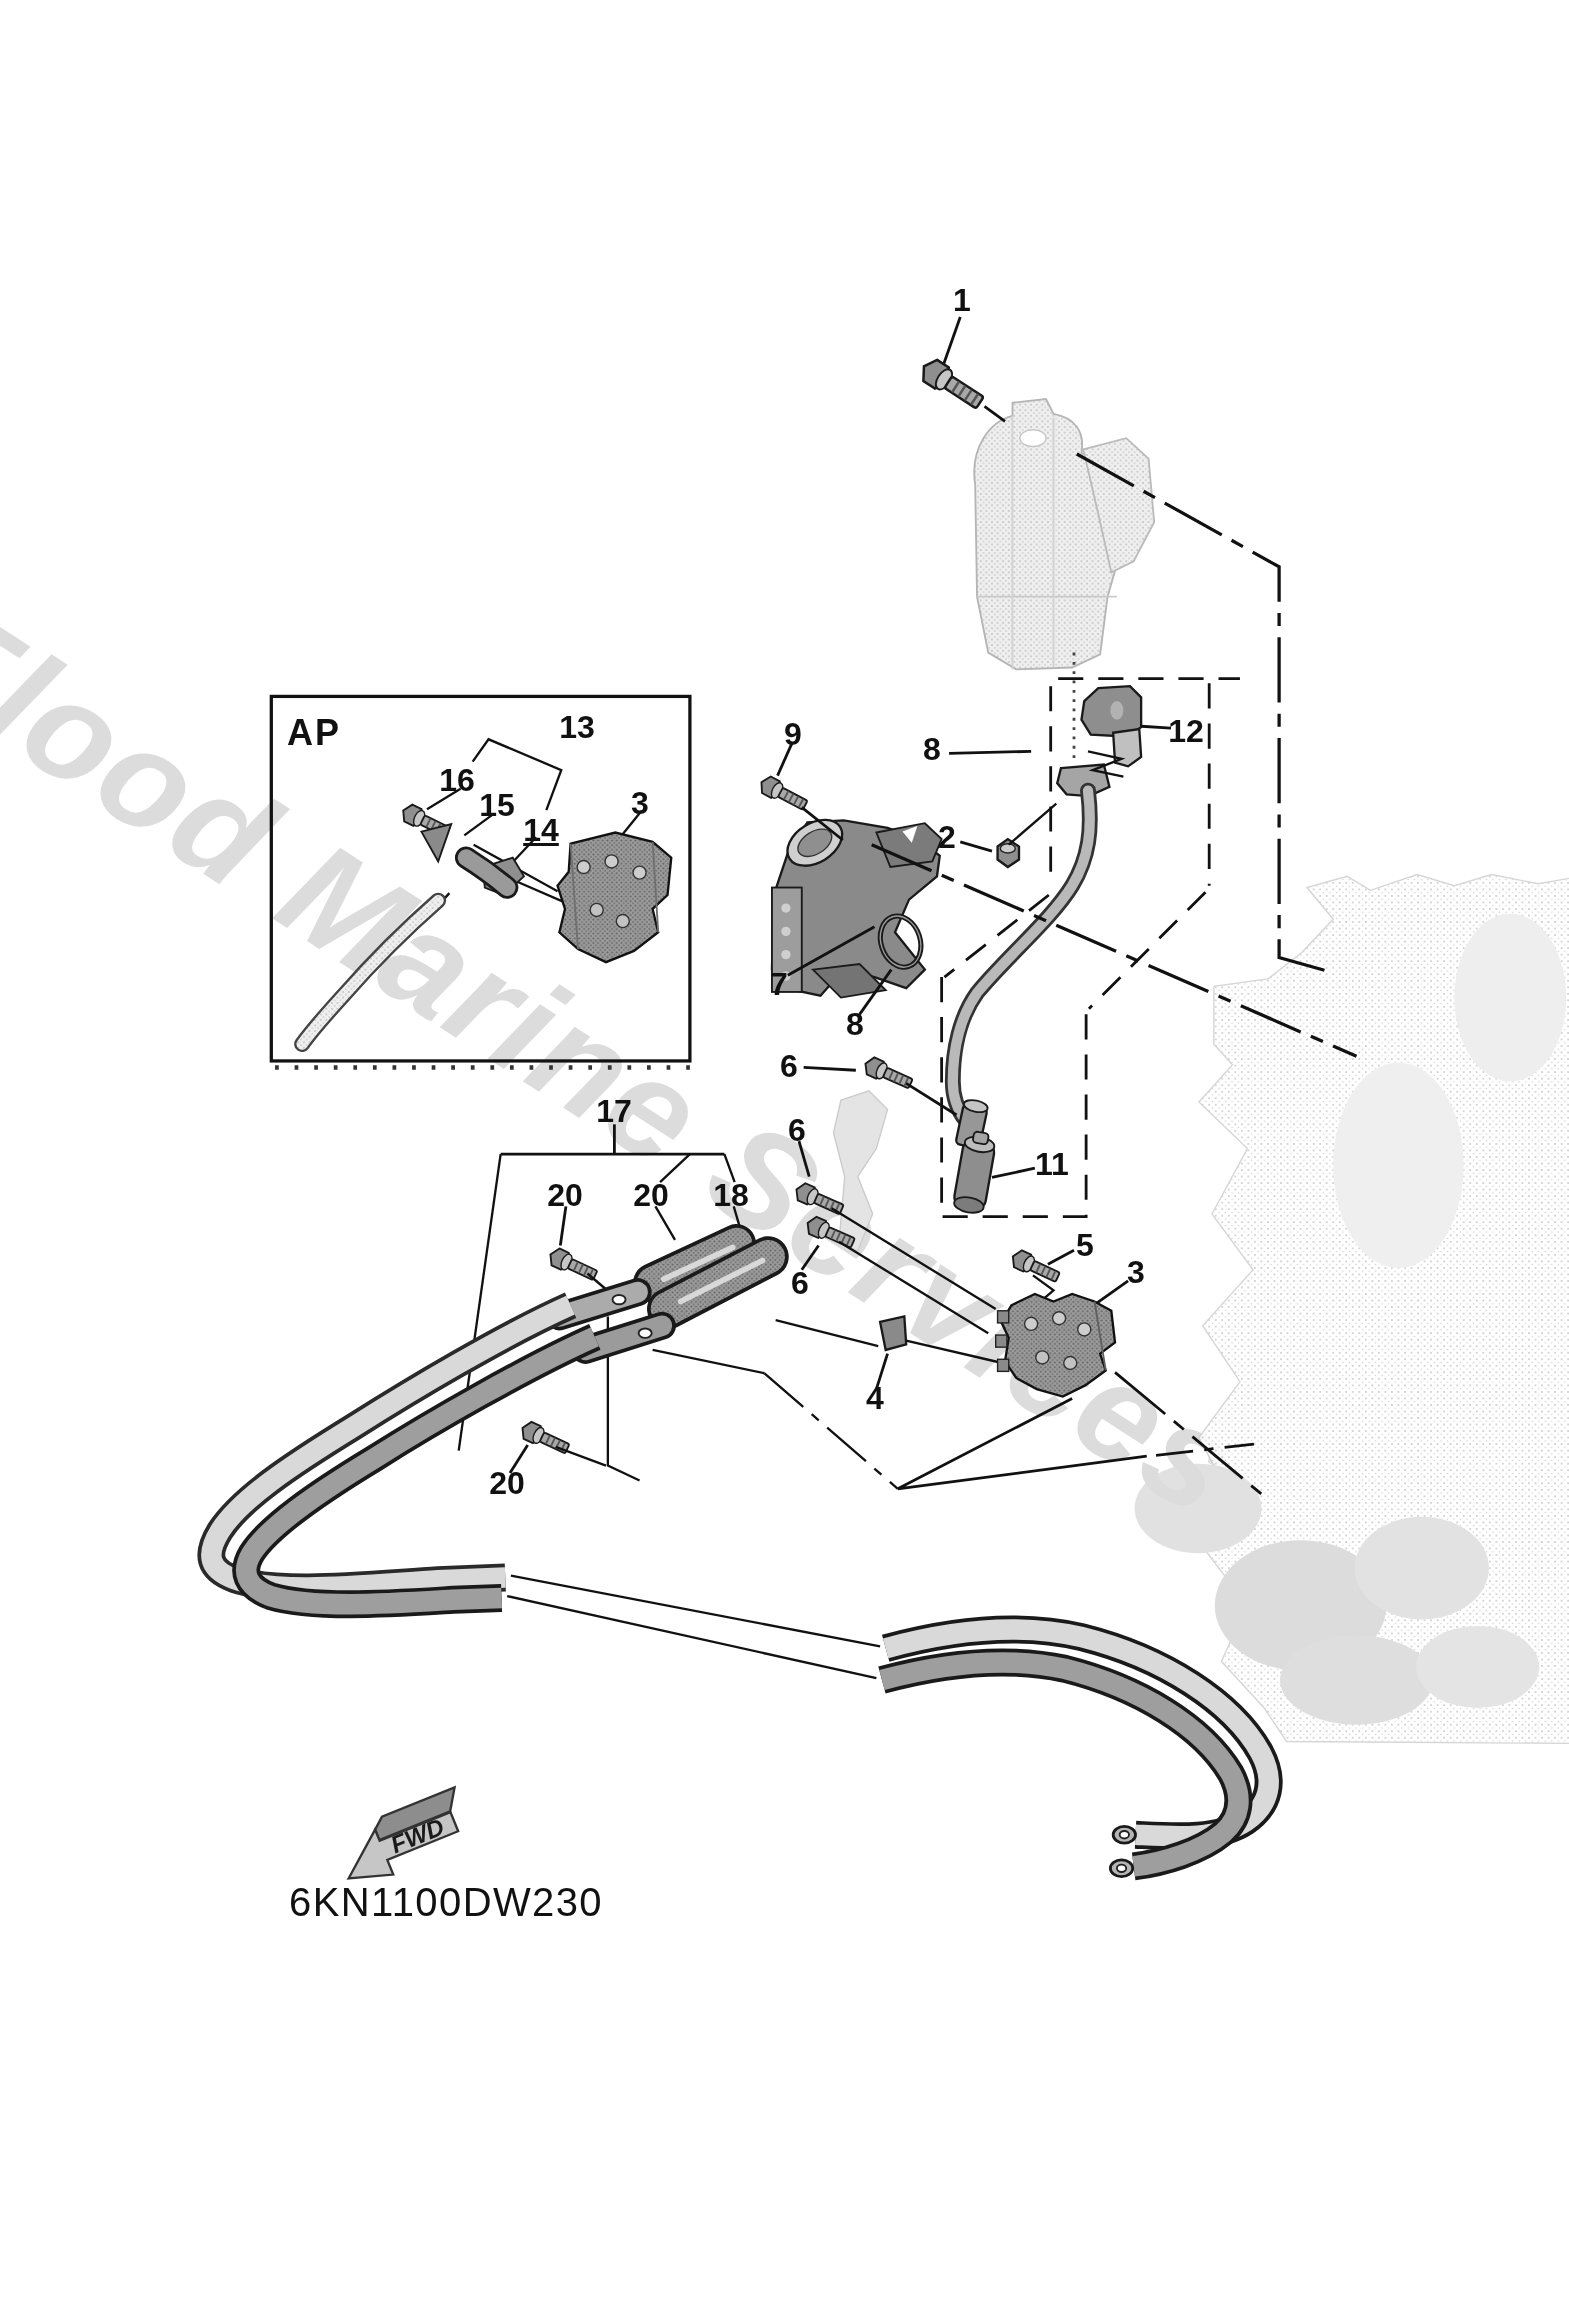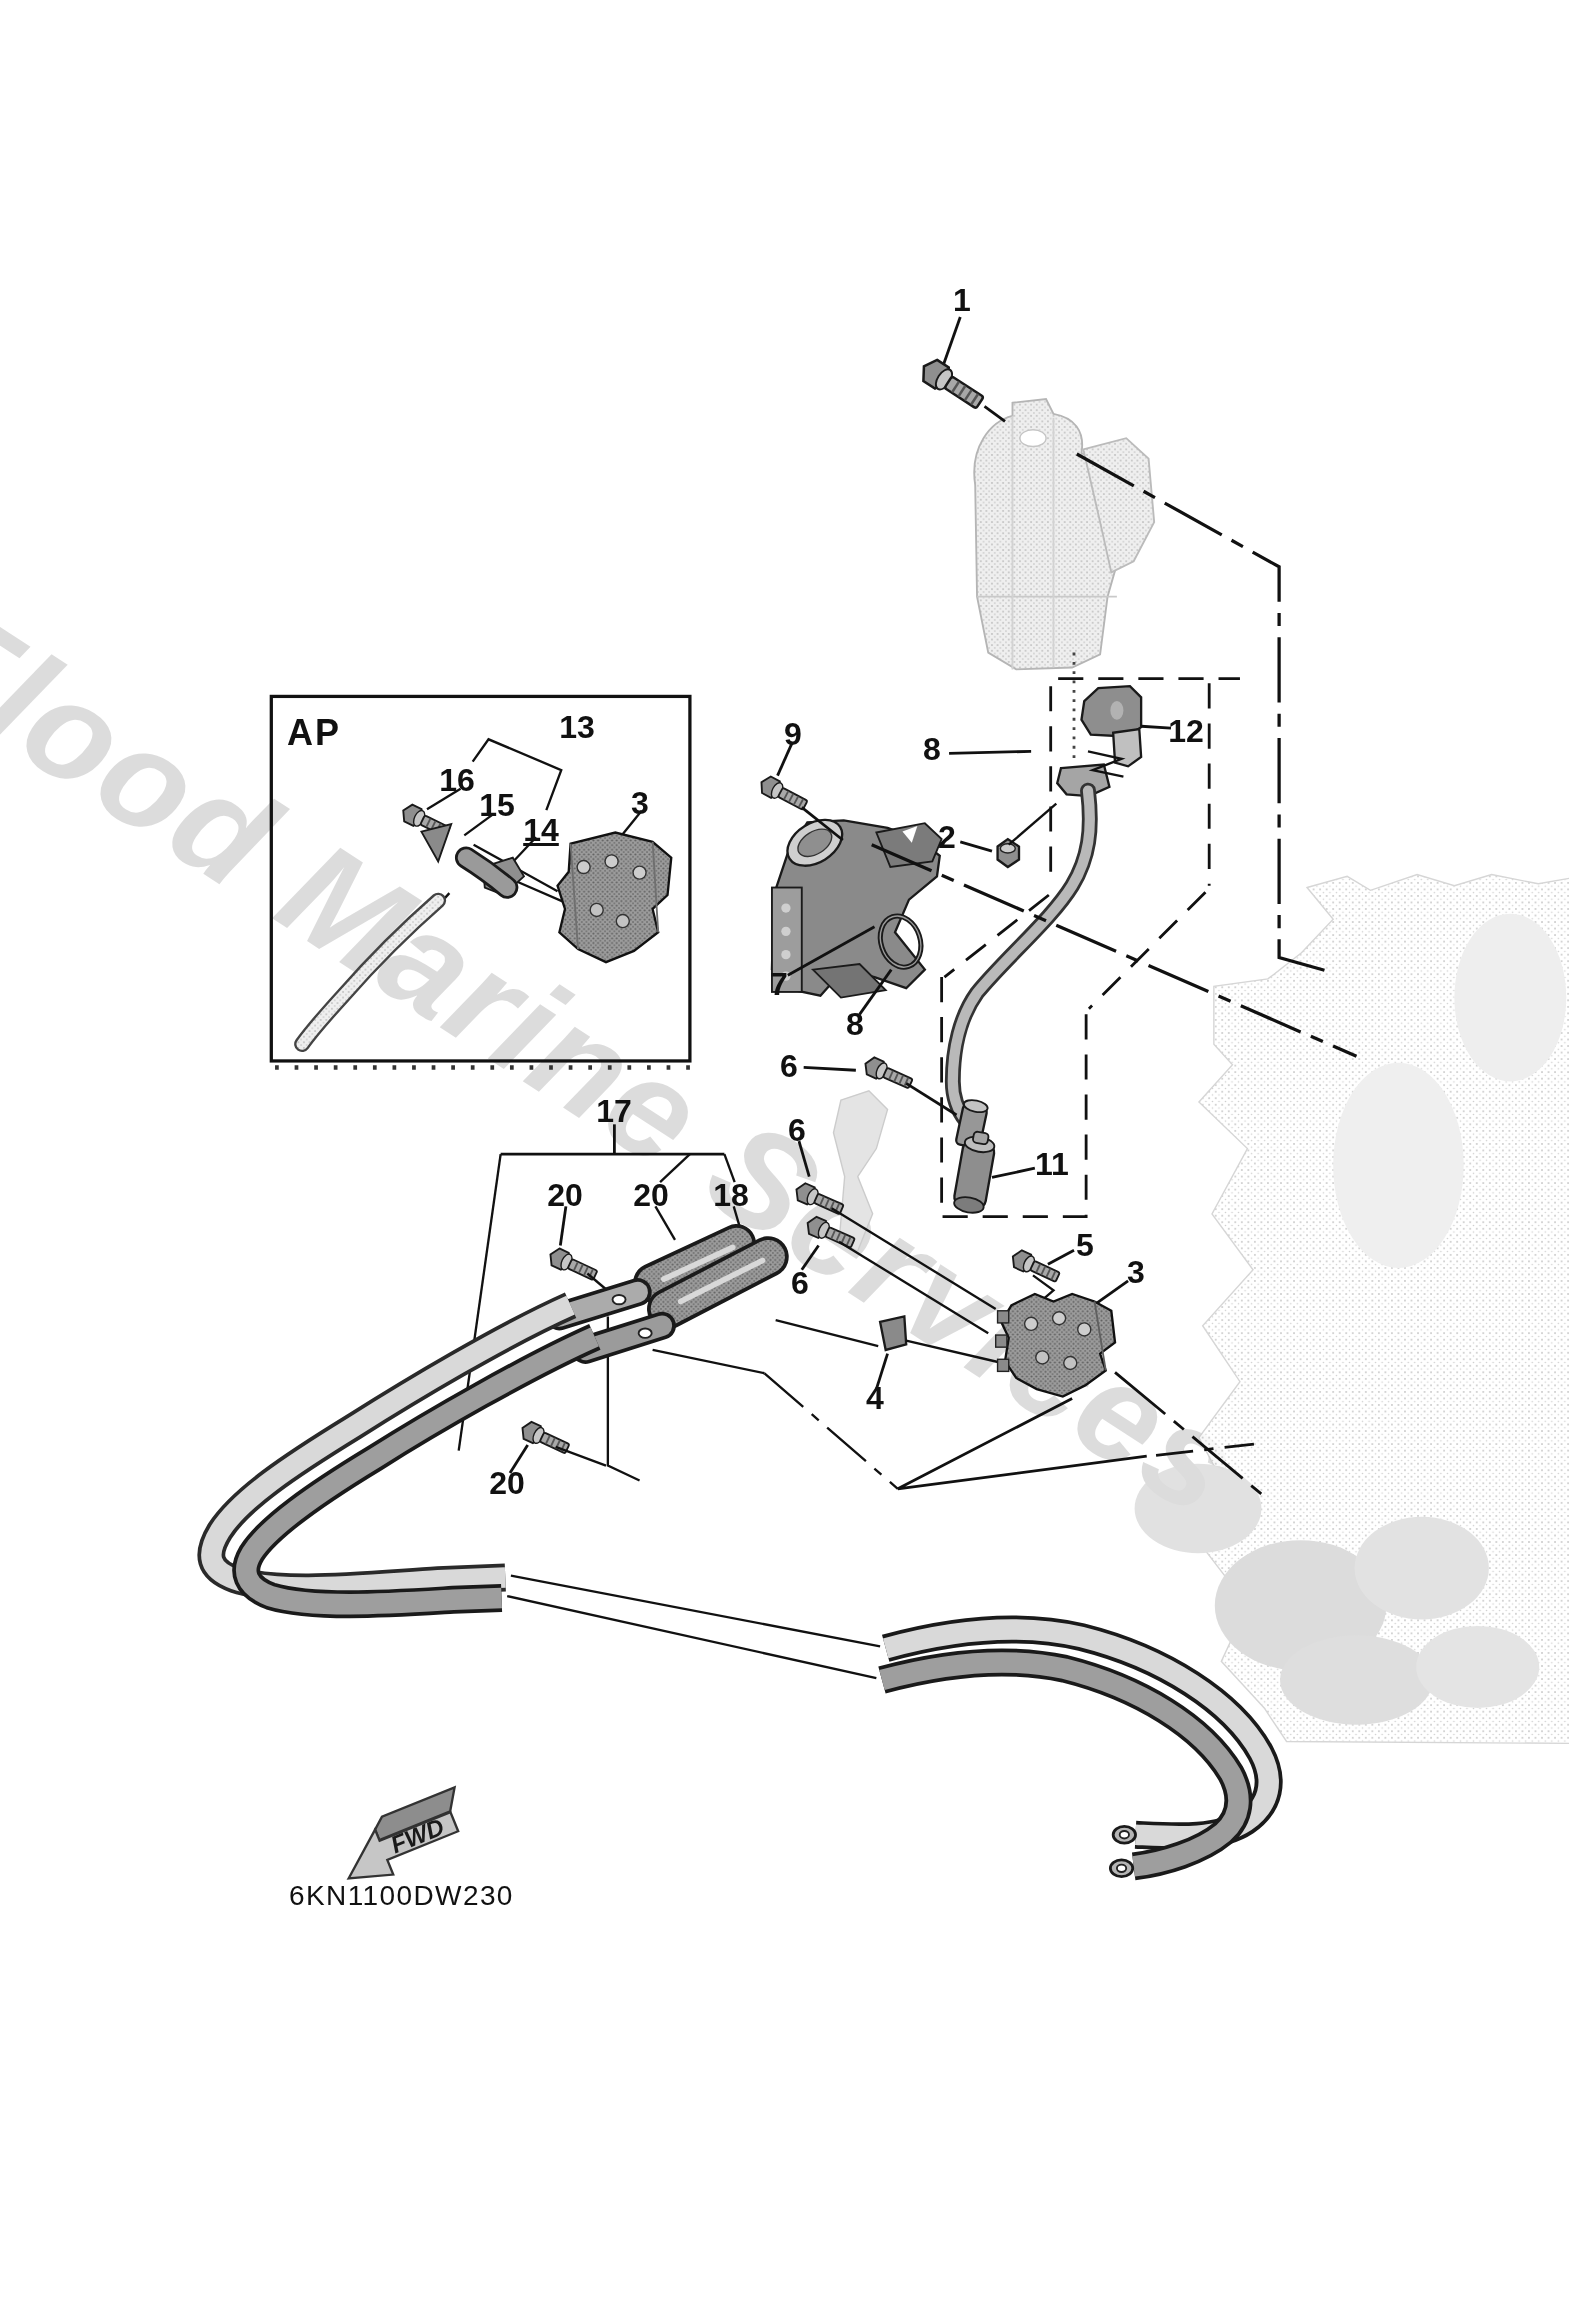--- a/index.html
+++ b/index.html
@@ -22,21 +22,21 @@
     position:absolute;transform:translate(-50%,-50%);
     font-size:32px;font-weight:bold;color:#111;line-height:1;
     letter-spacing:0px;user-select:none;white-space:nowrap;
   }
   .ap-label{
     position:absolute;left:287px;top:712px;
     font-size:36px;font-weight:bold;color:#111;letter-spacing:1.9px;
   }
   .part-code{
     position:absolute;left:289px;top:1880px;
-    font-size:28px;font-weight:400;color:#111;letter-spacing:1.4px;
+    font-size:40px;font-weight:400;color:#111;letter-spacing:1.4px;
   }
 </style>
 </head>
 <body>
 
 <div class="stage">
 
   <div class="watermark">Flood Marine Services</div>
 
   <svg class="diagram" width="1570" height="2313" viewBox="0 0 1684 2481">

